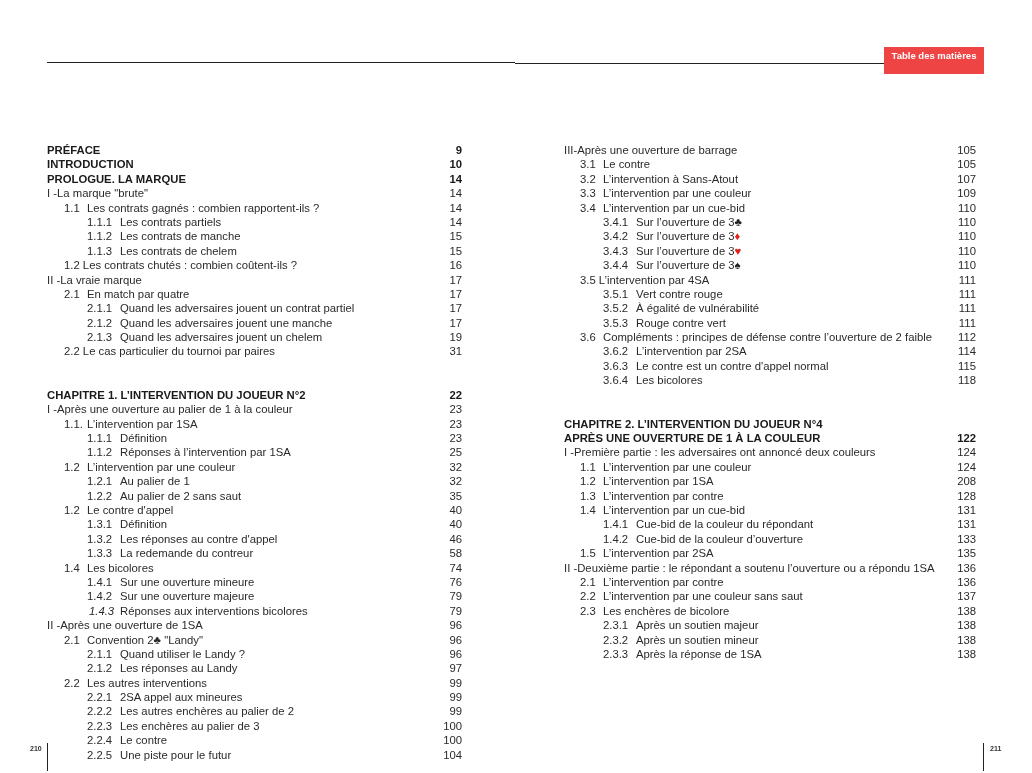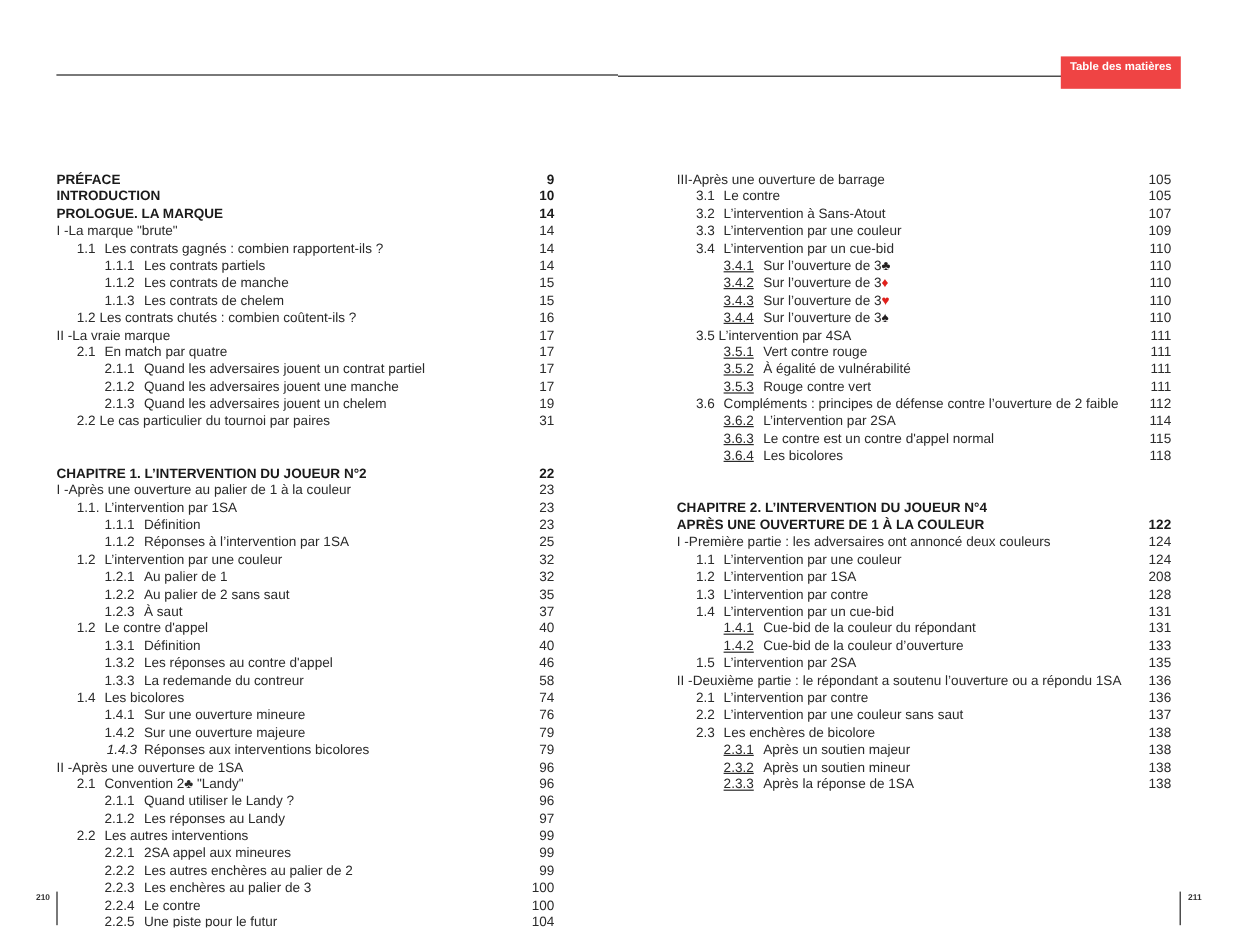--- a/index.html
+++ b/index.html
@@ -23,21 +23,21 @@
   .l1 { padding-left: 17px; }
   .l1 .num { width: 23px; }
   .l1b { padding-left: 17px; }
   .l2 { padding-left: 40px; }
   .l2 .num { width: 33px; }
   .l2b { padding-left: 42px; }
   .l2b .num { width: 31px; font-style: italic; }
   .r1 { padding-left: 16px; }
   .r1 .num { width: 23px; }
   .r2 { padding-left: 39px; }
-  .r2 .num { width: 33px; text-decoration: underline; }
+  .r2 .num { width: 33px; }
 </style>
 </head>
 <body>
 
 <div class="rule" style="left:47px; top:62px; width:468px;"></div>
 <div class="rule" style="left:515px; top:63px; width:370px;"></div>
 <div class="tag">Table des matières</div>
 
 <div class="toc toc-left" id="toc-left">
     <div class="row bold l0"><span>PRÉFACE</span><span class="pg">9</span></div>
@@ -57,21 +57,20 @@
     <div class="row l1b"><span>2.2 Le cas particulier du tournoi par paires</span><span class="pg">31</span></div>
     <div class="row spacer"></div>
     <div class="row bold l0"><span>CHAPITRE 1. L’INTERVENTION DU JOUEUR N°2</span><span class="pg">22</span></div>
     <div class="row l0"><span class="num">I - </span><span>Après une ouverture au palier de 1 à la couleur</span><span class="pg">23</span></div>
     <div class="row l1"><span class="num">1.1.</span><span>L’intervention par 1SA</span><span class="pg">23</span></div>
     <div class="row l2"><span class="num">1.1.1</span><span>Définition</span><span class="pg">23</span></div>
     <div class="row l2"><span class="num">1.1.2</span><span>Réponses à l’intervention par 1SA</span><span class="pg">25</span></div>
     <div class="row l1"><span class="num">1.2</span><span>L’intervention par une couleur</span><span class="pg">32</span></div>
     <div class="row l2"><span class="num">1.2.1</span><span>Au palier de 1</span><span class="pg">32</span></div>
     <div class="row l2"><span class="num">1.2.2</span><span>Au palier de 2 sans saut</span><span class="pg">35</span></div>
-    <div class="row l2"><span class="num">1.2.3</span><span>À saut</span><span class="pg">37</span></div>
     <div class="row l1"><span class="num">1.2</span><span>Le contre d'appel</span><span class="pg">40</span></div>
     <div class="row l2"><span class="num">1.3.1</span><span>Définition</span><span class="pg">40</span></div>
     <div class="row l2"><span class="num">1.3.2</span><span>Les réponses au contre d'appel</span><span class="pg">46</span></div>
     <div class="row l2"><span class="num">1.3.3</span><span>La redemande du contreur</span><span class="pg">58</span></div>
     <div class="row l1"><span class="num">1.4</span><span>Les bicolores</span><span class="pg">74</span></div>
     <div class="row l2"><span class="num">1.4.1</span><span>Sur une ouverture mineure</span><span class="pg">76</span></div>
     <div class="row l2"><span class="num">1.4.2</span><span>Sur une ouverture majeure</span><span class="pg">79</span></div>
     <div class="row l2b"><span class="num">1.4.3</span><span>Réponses aux interventions bicolores</span><span class="pg">79</span></div>
     <div class="row l0"><span class="num">II - </span><span>Après une ouverture de 1SA</span><span class="pg">96</span></div>
     <div class="row l1"><span class="num">2.1</span><span>Convention 2♣ "Landy"</span><span class="pg">96</span></div>

